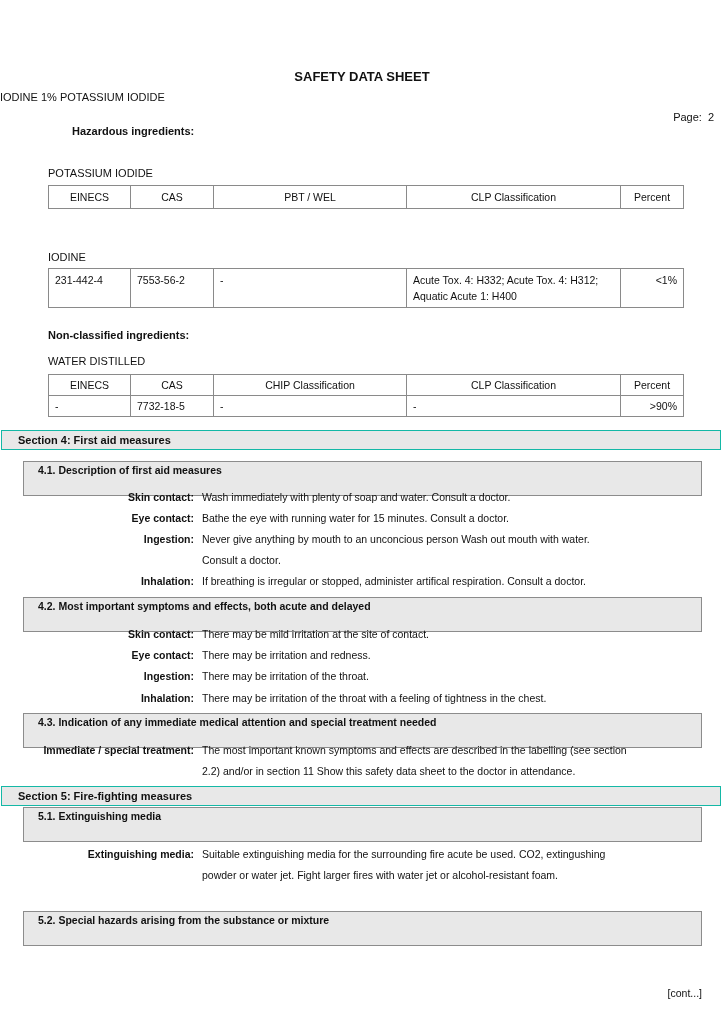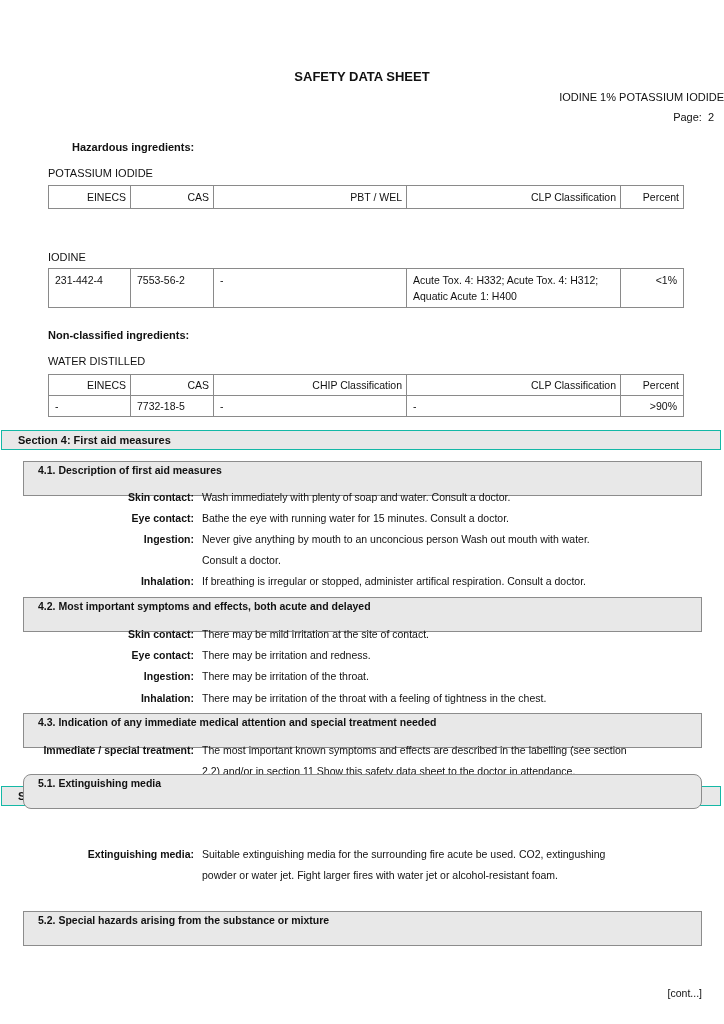--- a/index.html
+++ b/index.html
@@ -2,34 +2,34 @@
 <html><head>
 <meta charset="utf-8">
 <style>
   html, body { margin: 0; padding: 0; background: #ffffff; }
   body {
     width: 724px; height: 1024px; position: relative; overflow: hidden;
     font-family: "Liberation Sans", sans-serif; color: #111; font-size: 10.5px;
   }
   .abs { position: absolute; }
   .title { left: 0; width: 724px; top: 69px; text-align: center; font-weight: bold; font-size: 13px; }
-  .subtitle { left: 0; width: 724px; top: 91px; text-align: right; font-size: 11px; }
+  .subtitle { left: 0; width: 724px; top: 91px; text-align: left; font-size: 11px; }
   .page { right: 10px; top: 111px; font-size: 11px; }
   .page b { font-weight: normal; margin-right: 6px; }
   .heading { font-weight: bold; font-size: 11px; }
   .label { font-size: 11px; text-align: right; }
 
   table.ing {
     position: absolute; left: 48px; width: 635px;
     border-collapse: collapse; font-size: 10.5px; table-layout: fixed;
   }
   table.ing td, table.ing th {
     border: 1px solid #8a8a8a; padding: 3px 6px; vertical-align: top; line-height: 16px;
   }
-  table.ing th { font-weight: normal; text-align: right; padding: 3px 4px; }
+  table.ing th { font-weight: normal; text-align: center; padding: 3px 4px; }
   table.ing td.pct { text-align: right; }
   col.c1 { width: 82px; } col.c2 { width: 83px; } col.c3 { width: 193px; }
   col.c4 { width: 214px; } col.c5 { width: 63px; }
 
   .sec {
     position: absolute; left: 1px; width: 720px; height: 20px;
     background: #e8e8e8; border: 1px solid #14b8a6; box-sizing: border-box;
     font-weight: bold; font-size: 11px; line-height: 18px; padding-left: 16px;
   }
   .sub {
@@ -44,21 +44,21 @@
 </style>
 </head>
 <body>
 
 <div class="abs title">SAFETY DATA SHEET</div>
 <div class="abs subtitle">IODINE 1% POTASSIUM IODIDE</div>
 <div class="abs page">
   <b>Page:</b><span>2</span>
 </div>
 
-<div class="abs heading" style="left:48px; top:141px;padding-left:24px;">Hazardous ingredients:</div>
+<div class="abs heading" style="left:48px; top:125px;padding-left:24px;">Hazardous ingredients:</div>
 <div class="abs label" style="left:48px; top:167px;">POTASSIUM IODIDE</div>
 
 <table class="ing" style="top:185px;">
   <colgroup>
       <col class="c1">
       <col class="c2">
       <col class="c3">
       <col class="c4">
       <col class="c5">
     </colgroup>
@@ -163,21 +163,21 @@
 </div>
 
 <div class="sub" style="top:713px;">4.3. Indication of any immediate medical attention and special treatment needed</div>
 
 <div class="row" style="top:740px;">
   <span class="k">Immediate / special treatment:</span>
   <span class="v" style="width:430px;">The most important known symptoms and effects are described in the labelling (see section 2.2) and/or in section 11 Show this safety data sheet to the doctor in attendance.</span>
 </div>
 
 <div class="sec" style="top:786px;">Section 5: Fire-fighting measures</div>
-<div class="sub" style="top:774px;border-radius:8px;">5.1. Extinguishing media</div>
+<div class="sub" style="top:807px;">5.1. Extinguishing media</div>
 
 <div class="row" style="top:844px;">
   <span class="k">Extinguishing media:</span>
   <span class="v" style="width:415px;">Suitable extinguishing media for the surrounding fire acute be used. CO2, extingushing powder or water jet. Fight larger fires with water jet or alcohol-resistant foam.</span>
 </div>
 
 <div class="sub" style="top:911px;">5.2. Special hazards arising from the substance or mixture</div>
 
 <div class="abs cont">[cont...]</div>
 

